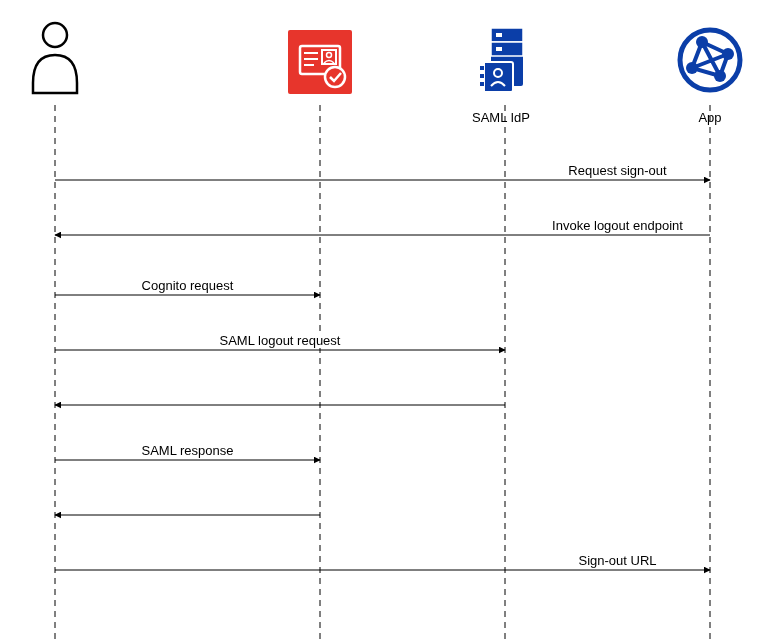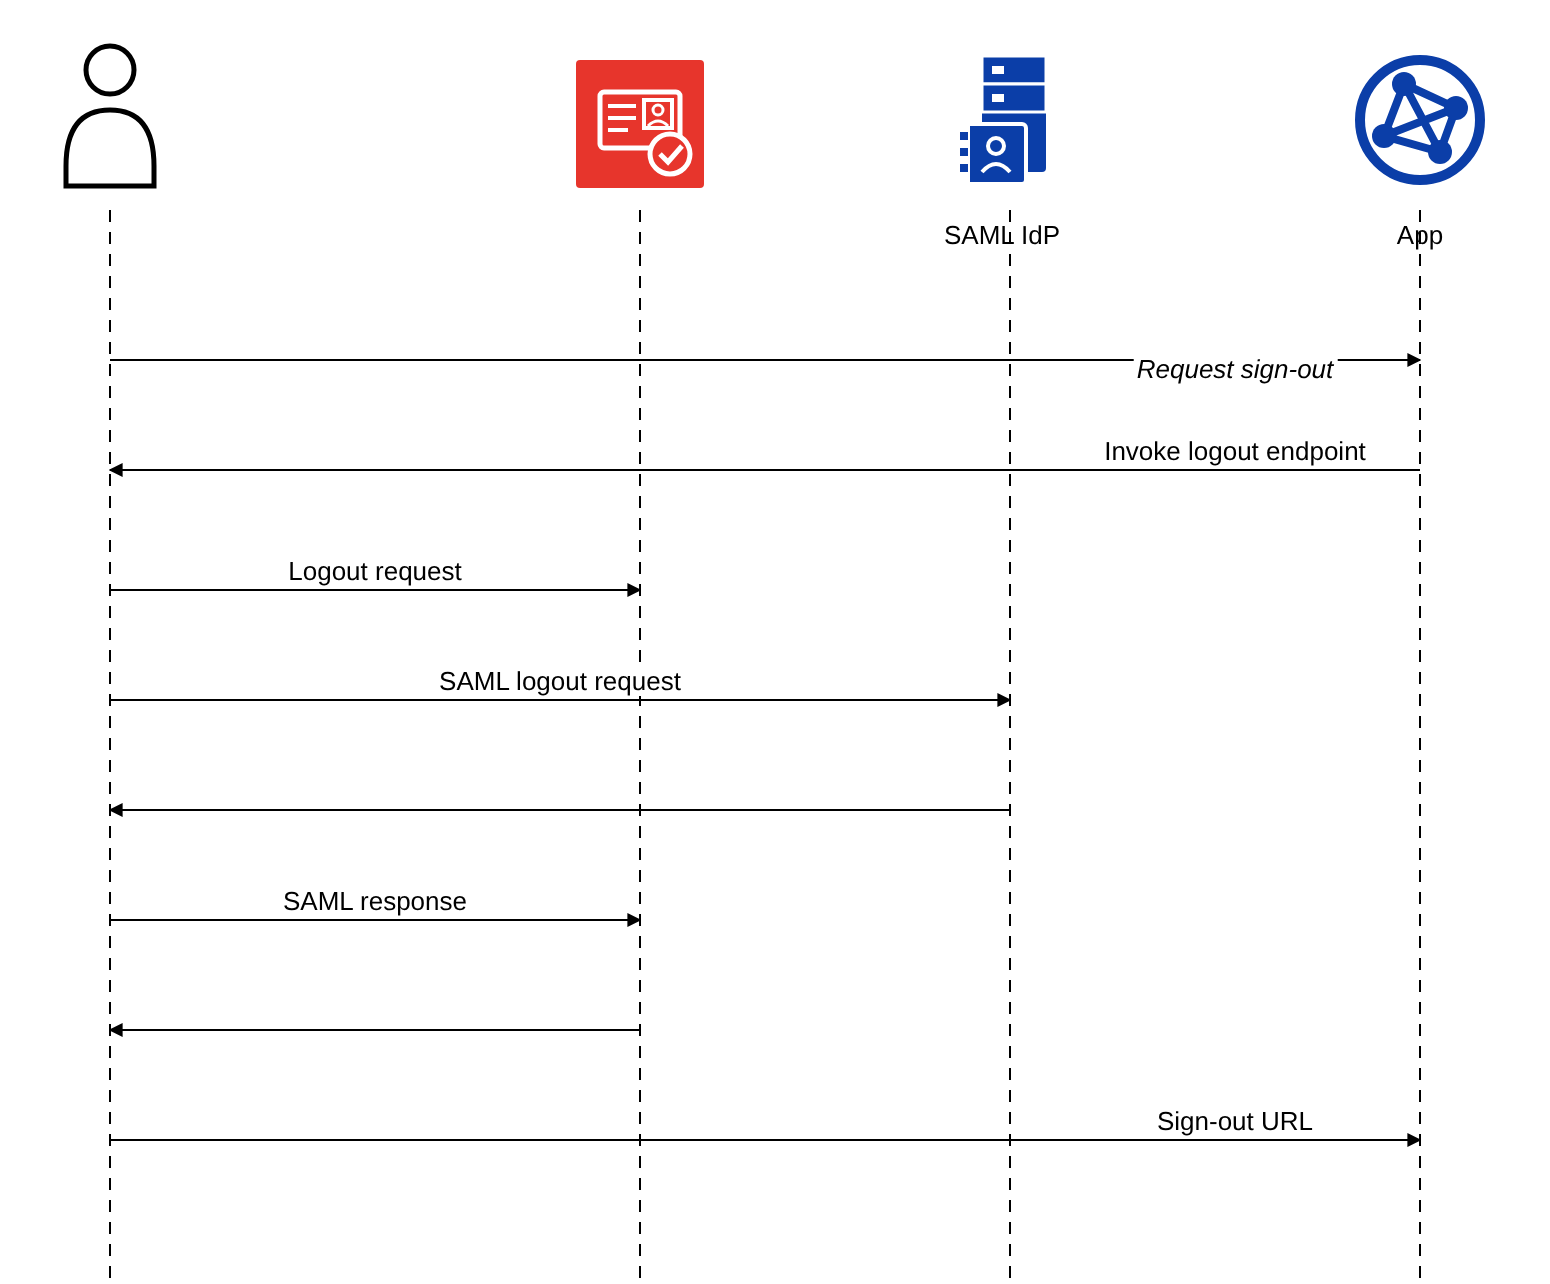--- a/index.html
+++ b/index.html
@@ -86,21 +86,21 @@
       </g>
       <g transform="translate(710,60)">
         <circle cx="0" cy="0" r="30" fill="none" stroke="#0b3ea8" stroke-width="5"></circle>
         <path d="M -8 -18 L 18 -6 L 10 16 L -18 8 L -8 -18 M -8 -18 L 10 16 M 18 -6 L -18 8" fill="none" stroke="#0b3ea8" stroke-width="4"></path>
         <circle cx="-8" cy="-18" r="6" fill="#0b3ea8"></circle>
         <circle cx="18" cy="-6" r="6" fill="#0b3ea8"></circle>
         <circle cx="10" cy="16" r="6" fill="#0b3ea8"></circle>
         <circle cx="-18" cy="8" r="6" fill="#0b3ea8"></circle>
       </g>
     </svg>
-    <div class="msg-label" style="left: 617.5px; top: 192px; font-style: italic;">Request sign-out</div>
+    <div class="msg-label" style="left: 617.5px; top: 178px;">Request sign-out</div>
     <div class="msg-label" style="left: 617.5px; top: 233px;">Invoke logout endpoint</div>
-    <div class="msg-label" style="left: 187.5px; top: 293px;">Logout request</div>
+    <div class="msg-label" style="left: 187.5px; top: 293px;">Cognito request</div>
     <div class="msg-label" style="left: 280px; top: 348px; text-align: right;">SAML logout request</div>
     <div class="msg-label" style="left: 187.5px; top: 458px; text-align: center;">SAML response</div>
     <div class="msg-label" style="left: 617.5px; top: 568px;">Sign-out URL</div>
     <div class="actor-label" style="left: 501px; top: 110px;">SAML IdP</div>
     <div class="actor-label" style="left: 710px; top: 110px;">App</div>
   </div>
 
 </body></html>

